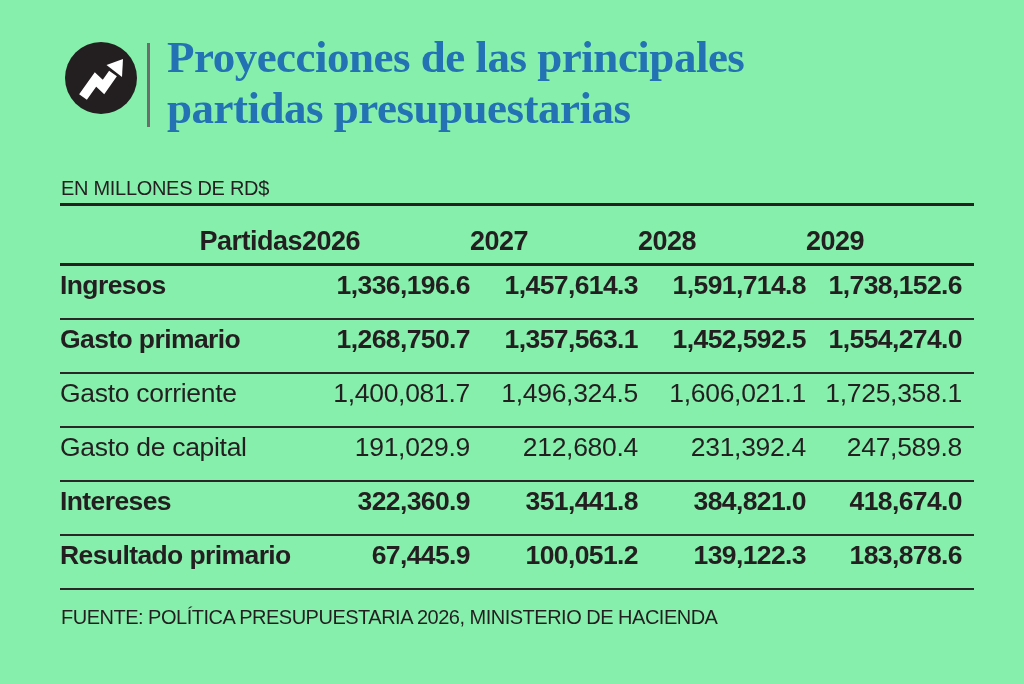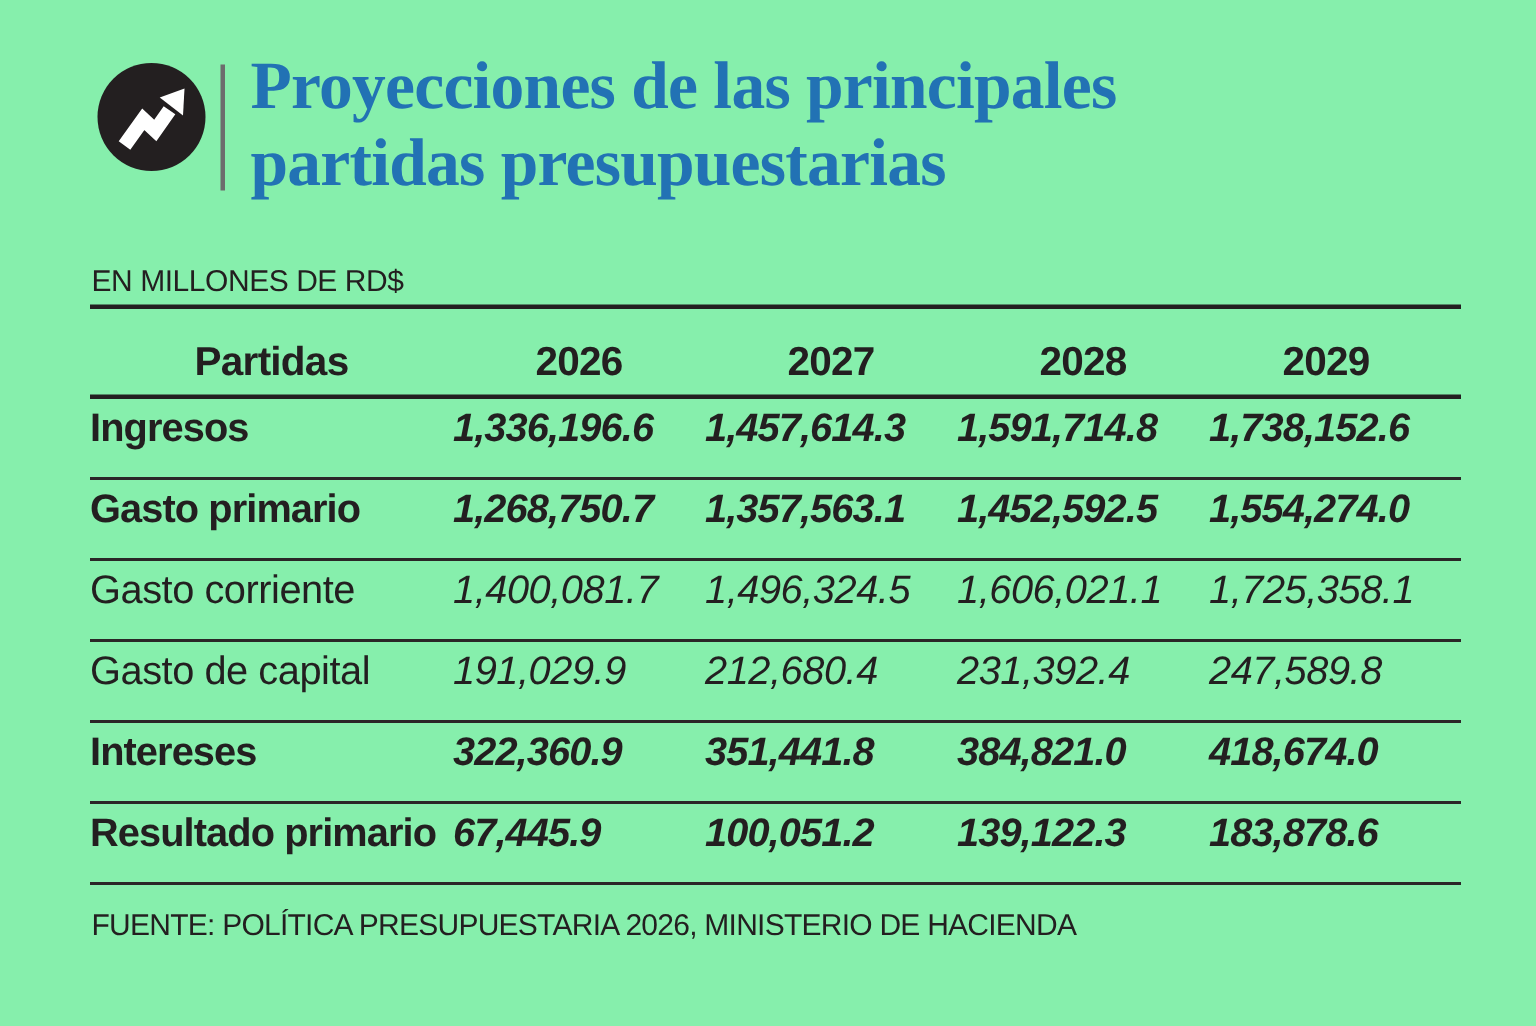--- a/index.html
+++ b/index.html
@@ -65,32 +65,32 @@
     table-layout: auto;
   }
   table.budget th {
     font-size: 27px;
     font-weight: bold;
     letter-spacing: -0.5px;
     padding: 2px 0 6px 0;
     border-bottom: 3px solid #231f20;
     white-space: nowrap;
   }
-  table.budget th.label-col { text-align: center; }
-  table.budget th.num { text-align: center; width: 168px; }
+  table.budget th.label-col { text-align: right; }
+  table.budget th.num { text-align: left; width: 168px; }
   table.budget td {
     font-size: 26.5px;
     line-height: 29px;
     font-weight: bold;
     letter-spacing: -0.6px;
     padding: 5px 0 18px 0;
     border-bottom: 2px solid #2a2627;
     white-space: nowrap;
   }
-  table.budget td.num { text-align: left; font-style: italic; }
+  table.budget td.num { text-align: right; }
   table.budget th:last-child, table.budget td:last-child { padding-right: 12px; }
   table.budget tr.regular td { font-weight: normal; letter-spacing: -0.3px; }
   .source-note {
     position: absolute;
     left: 61px;
     top: 606px;
     font-size: 20px;
     letter-spacing: -0.5px;
     color: #231f20;
   }

